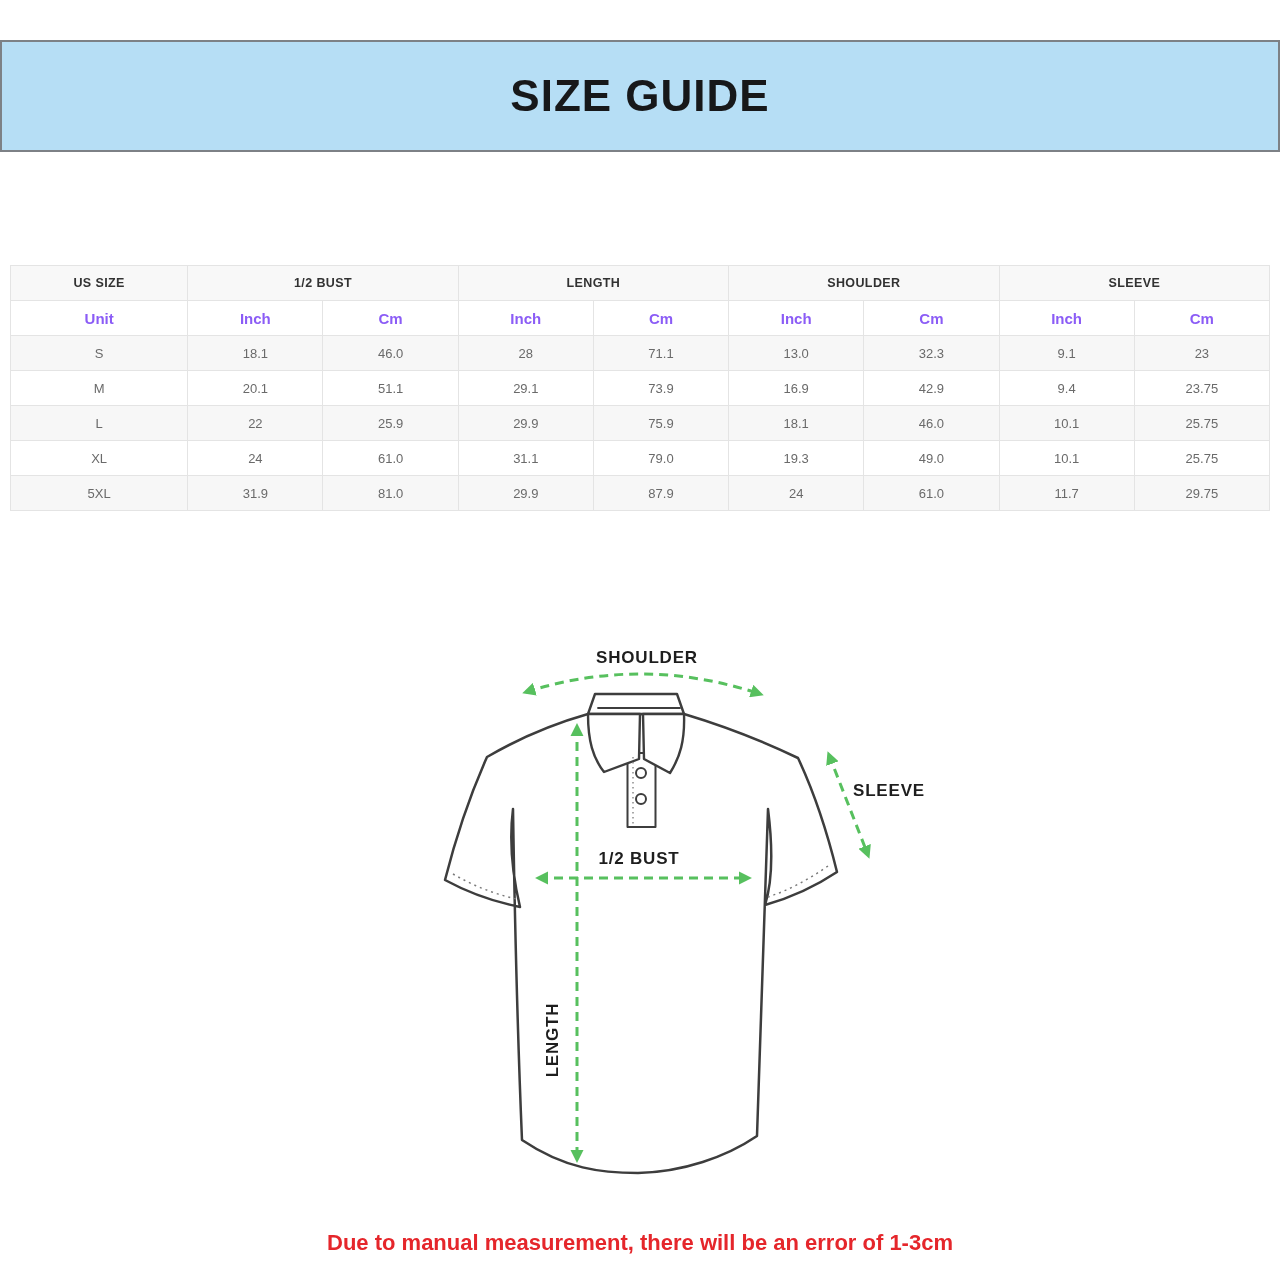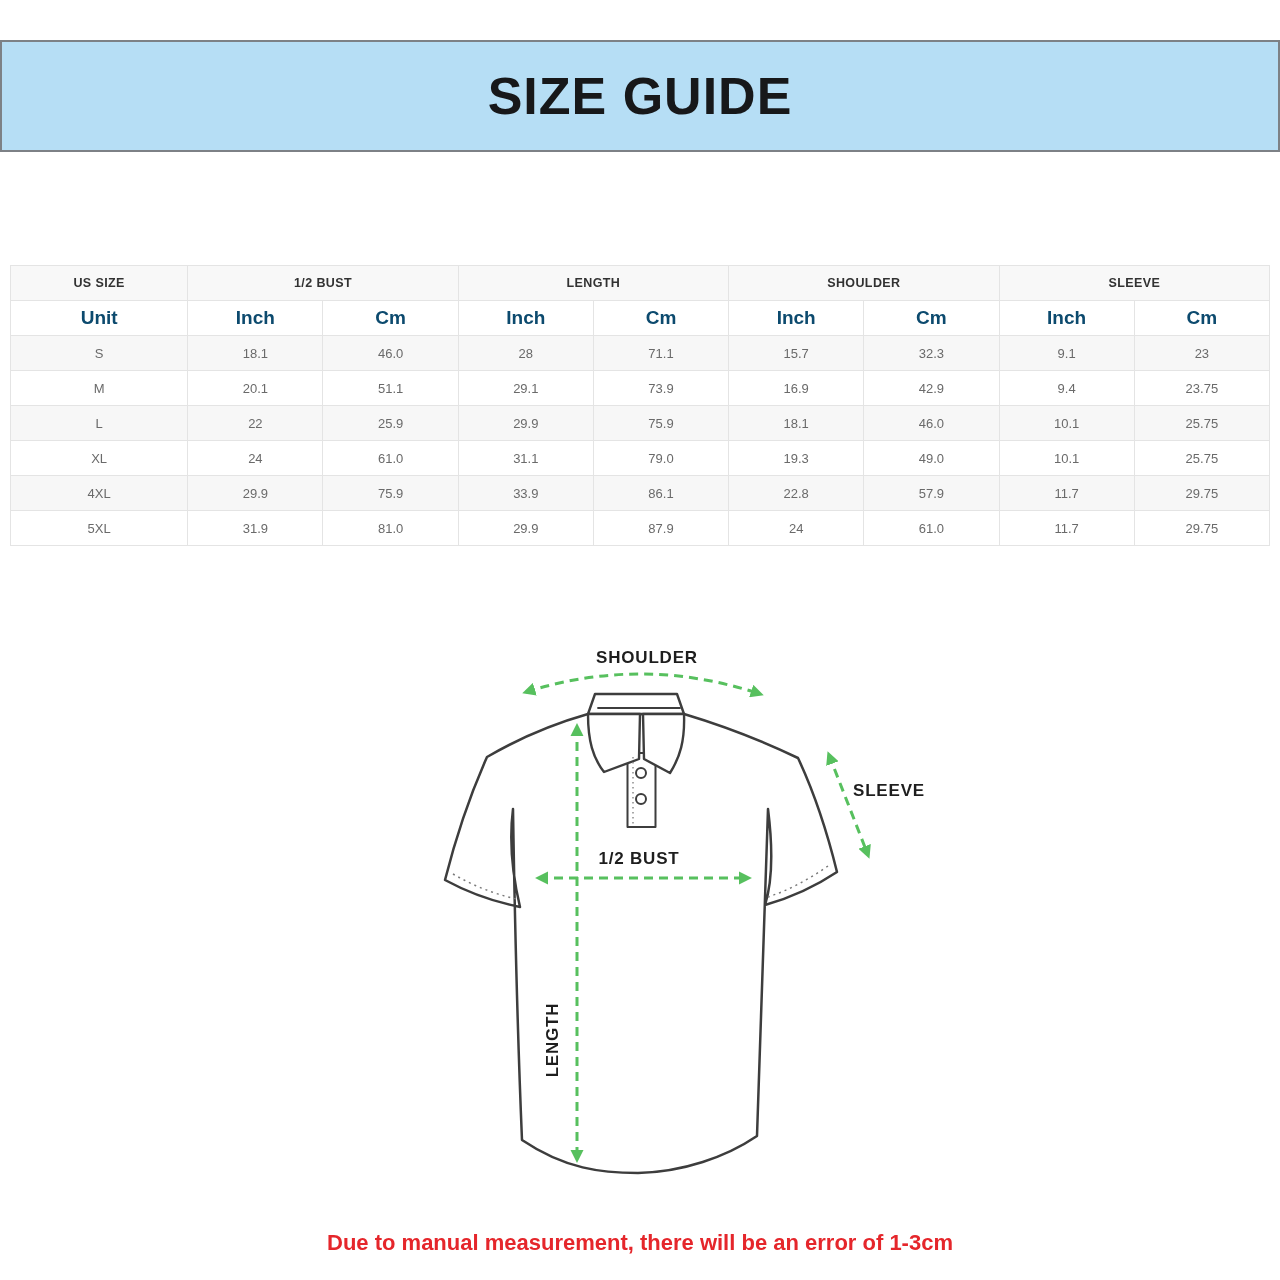--- a/index.html
+++ b/index.html
@@ -7,39 +7,39 @@
     width:1280px;height:1280px;background:#ffffff;position:relative;
     font-family:"Liberation Sans", sans-serif;overflow:hidden;
   }
   
   .banner{
     position:absolute;left:0;top:40px;width:1280px;height:112px;
     box-sizing:border-box;border:2px solid #7d8186;
     display:flex;align-items:center;justify-content:center;
   }
   .banner h1{
-    margin:16px;font-size:52px;font-weight:800;letter-spacing:1px;color:#17181a;
+    margin:16px;font-size:44px;font-weight:800;letter-spacing:1px;color:#17181a;
   }
   
   table.size-table{
     position:absolute;left:10px;top:265px;width:1260px;
     border-collapse:collapse;table-layout:fixed;
     font-family:"Liberation Sans", sans-serif;
   }
   table.size-table th, table.size-table td{
     border:1px solid #e4e4e4;height:34px;text-align:center;vertical-align:middle;
     padding:0;
   }
   tr.group-row th{
     background:#f8f8f8;font-size:12.5px;font-weight:700;color:#323232;
     letter-spacing:.4px;
     margin-left:27px;
   }
   tr.unit-row th{
-    background:#ffffff;font-size:19px;font-weight:700;color:#0c4a6e;
+    background:#ffffff;font-size:15px;font-weight:700;color:#8b5cf6;
   }
   tbody td{font-size:13px;font-weight:400;color:#6a6a6a;background:#ffffff;}
   tbody tr:nth-child(odd) td{background:#f7f7f7;}
   
   .diagram{position:absolute;left:440px;top:645px;width:490px;height:545px;}
   .diagram svg{display:block;}
   .svg-label{
     font-family:"Liberation Sans", sans-serif;font-size:17px;font-weight:700;
     fill:#1e1e1e;letter-spacing:.8px;
   }
@@ -81,21 +81,21 @@
       <th>Cm</th>
     </tr>
   </thead>
   <tbody>
       <tr>
         <td>S</td>
         <td>18.1</td>
         <td>46.0</td>
         <td>28</td>
         <td>71.1</td>
-        <td>15.7</td>
+        <td>13.0</td>
         <td>32.3</td>
         <td>9.1</td>
         <td>23</td>
       </tr>
       <tr>
         <td>M</td>
         <td>20.1</td>
         <td>51.1</td>
         <td>29.1</td>
         <td>73.9</td>
@@ -118,31 +118,20 @@
       <tr>
         <td>XL</td>
         <td>24</td>
         <td>61.0</td>
         <td>31.1</td>
         <td>79.0</td>
         <td>19.3</td>
         <td>49.0</td>
         <td>10.1</td>
         <td>25.75</td>
-      </tr>
-      <tr>
-        <td>4XL</td>
-        <td>29.9</td>
-        <td>75.9</td>
-        <td>33.9</td>
-        <td>86.1</td>
-        <td>22.8</td>
-        <td>57.9</td>
-        <td>11.7</td>
-        <td>29.75</td>
       </tr>
       <tr>
         <td>5XL</td>
         <td>31.9</td>
         <td>81.0</td>
         <td>29.9</td>
         <td>87.9</td>
         <td>24</td>
         <td>61.0</td>
         <td>11.7</td>

